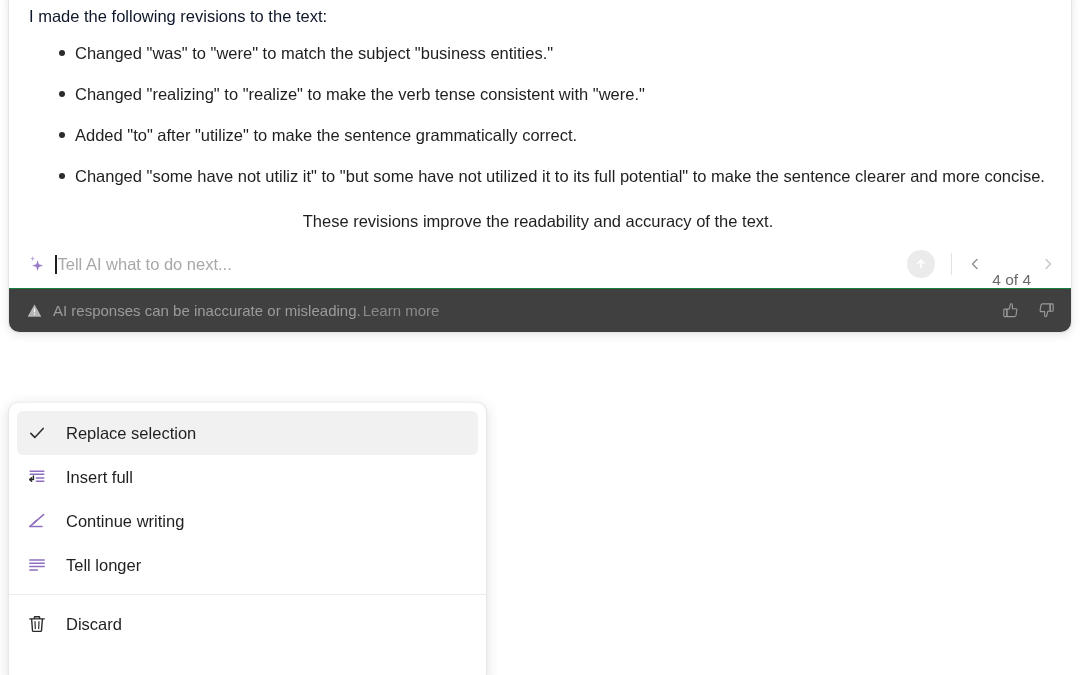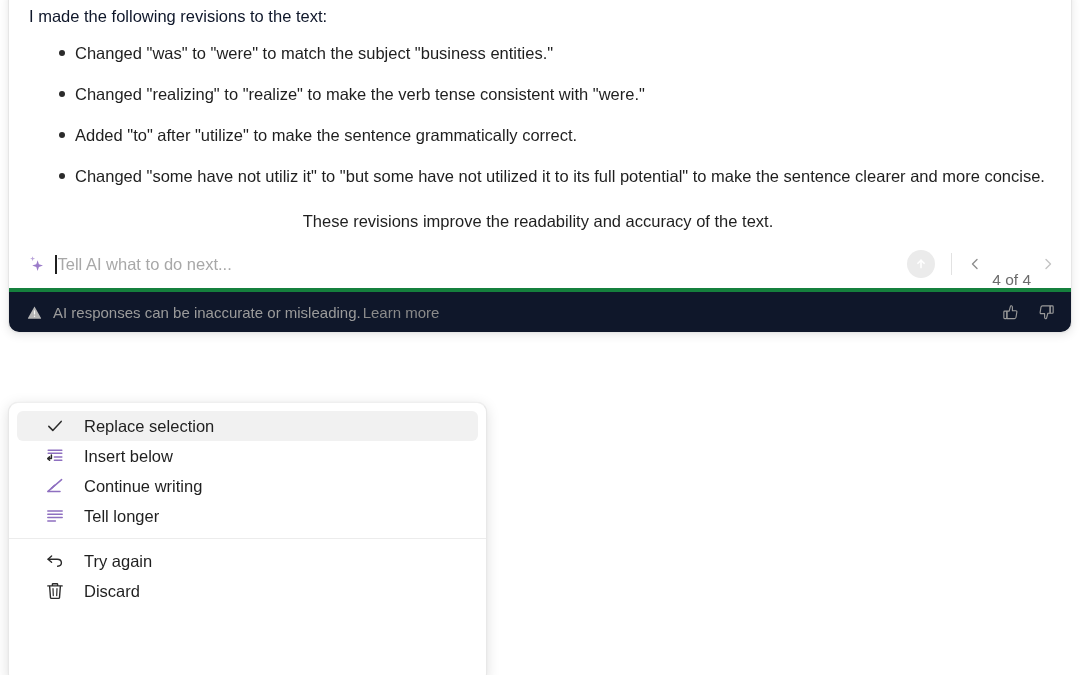--- a/index.html
+++ b/index.html
@@ -172,22 +172,22 @@
     white-space: nowrap;
     margin-top: 32px;
   }
 
   
   .disclaimer-row {
     display: flex;
     align-items: center;
     height: 44px;
     padding: 0 14px 0 16px;
-    border-top: 4px solid #15803d;
-    background: #0f172a;
+    border-top: 1px solid #15803d;
+    background: #404040;
     border-bottom-left-radius: 10px;
     border-bottom-right-radius: 10px;
     box-sizing: border-box;
   }
 
   .warn-icon {
     flex: 0 0 auto;
     width: 18px;
     height: 18px;
     margin-right: 10px;
@@ -239,23 +239,23 @@
     box-shadow: 0 3px 14px rgba(0,0,0,0.13), 0 0 1px rgba(0,0,0,0.08);
     box-sizing: border-box;
     padding: 8px 0 8px 0;
     overflow: hidden;
     height: 281px;
   }
 
   .menu-item {
     display: flex;
     align-items: center;
-    height: 30px;
+    height: 44px;
     margin: 0 8px;
-    padding: 0 8px 0 26px;
+    padding: 0 8px 0 8px;
     border-radius: 6px;
     cursor: pointer;
     box-sizing: border-box;
   }
 
   .menu-item.selected {
     background: #f1f1f1;
   }
 
   .menu-icon {
@@ -393,21 +393,21 @@
       <span class="menu-icon">
         <svg width="20" height="20" viewBox="0 0 20 20">
           <path d="M3.2 4.2 L16.8 4.2" stroke="#8e6fc0" stroke-width="1.5" stroke-linecap="round"></path>
           <path d="M3.2 7.2 L16.8 7.2" stroke="#8e6fc0" stroke-width="1.5" stroke-linecap="round"></path>
           <path d="M9.4 10.9 L16.8 10.9" stroke="#8e6fc0" stroke-width="1.5" stroke-linecap="round"></path>
           <path d="M9.4 14.2 L16.8 14.2" stroke="#8e6fc0" stroke-width="1.5" stroke-linecap="round"></path>
           <path d="M6.4 9.0 L6.4 12.6 L3.0 12.6" stroke="#2b2b2b" stroke-width="1.5" fill="none" stroke-linecap="round" stroke-linejoin="round"></path>
           <path d="M4.6 10.9 L2.8 12.6 L4.6 14.3" stroke="#2b2b2b" stroke-width="1.5" fill="none" stroke-linecap="round" stroke-linejoin="round"></path>
         </svg>
       </span>
-      <span class="menu-label">Insert below</span>
+      <span class="menu-label">Insert full</span>
     </div>
 
     <div class="menu-item">
       <span class="menu-icon">
         <svg width="20" height="20" viewBox="0 0 20 20">
           <path d="M3.0 15.4 L16.6 3.6" stroke="#8e6fc0" stroke-width="1.5" stroke-linecap="round"></path>
           <path d="M3.0 15.4 L15.0 15.4" stroke="#8e6fc0" stroke-width="1.5" stroke-linecap="round"></path>
           <path d="M6.4 12.4 L9.6 9.2" stroke="#8e6fc0" stroke-width="1.5" stroke-linecap="round"></path>
         </svg>
       </span>
@@ -421,29 +421,20 @@
           <path d="M2.8 8.3 L17.2 8.3" stroke="#8e6fc0" stroke-width="1.5" stroke-linecap="round"></path>
           <path d="M2.8 11.6 L17.2 11.6" stroke="#8e6fc0" stroke-width="1.5" stroke-linecap="round"></path>
           <path d="M2.8 14.9 L10.4 14.9" stroke="#8e6fc0" stroke-width="1.5" stroke-linecap="round"></path>
         </svg>
       </span>
       <span class="menu-label">Tell longer</span>
     </div>
 
     <div class="menu-divider"></div>
 
-    <div class="menu-item">
-      <span class="menu-icon">
-        <svg width="20" height="20" viewBox="0 0 20 20">
-          <path d="M6.6 5.0 L3.0 8.2 L6.6 11.2" stroke="#2b2b2b" stroke-width="1.4" fill="none" stroke-linecap="round" stroke-linejoin="round"></path>
-          <path d="M3.2 8.2 L12.2 8.2 Q16.4 8.2 16.4 11.8 Q16.4 15.2 12.6 15.2" stroke="#2b2b2b" stroke-width="1.4" fill="none" stroke-linecap="round"></path>
-        </svg>
-      </span>
-      <span class="menu-label">Try again</span>
-    </div>
 
     <div class="menu-item">
       <span class="menu-icon">
         <svg width="20" height="20" viewBox="0 0 20 20">
           <path d="M2.8 4.9 L17.2 4.9" stroke="#2b2b2b" stroke-width="1.4" stroke-linecap="round"></path>
           <path d="M7.4 4.9 L7.4 3.3 Q7.4 2.7 8.0 2.7 L12.0 2.7 Q12.6 2.7 12.6 3.3 L12.6 4.9" stroke="#2b2b2b" stroke-width="1.4" fill="none" stroke-linejoin="round"></path>
           <path d="M4.6 4.9 L5.5 16.6 Q5.6 17.4 6.4 17.4 L13.6 17.4 Q14.4 17.4 14.5 16.6 L15.4 4.9" stroke="#2b2b2b" stroke-width="1.4" fill="none" stroke-linejoin="round"></path>
           <path d="M8.0 7.6 L8.3 14.6" stroke="#2b2b2b" stroke-width="1.2" stroke-linecap="round"></path>
           <path d="M12.0 7.6 L11.7 14.6" stroke="#2b2b2b" stroke-width="1.2" stroke-linecap="round"></path>
         </svg>

